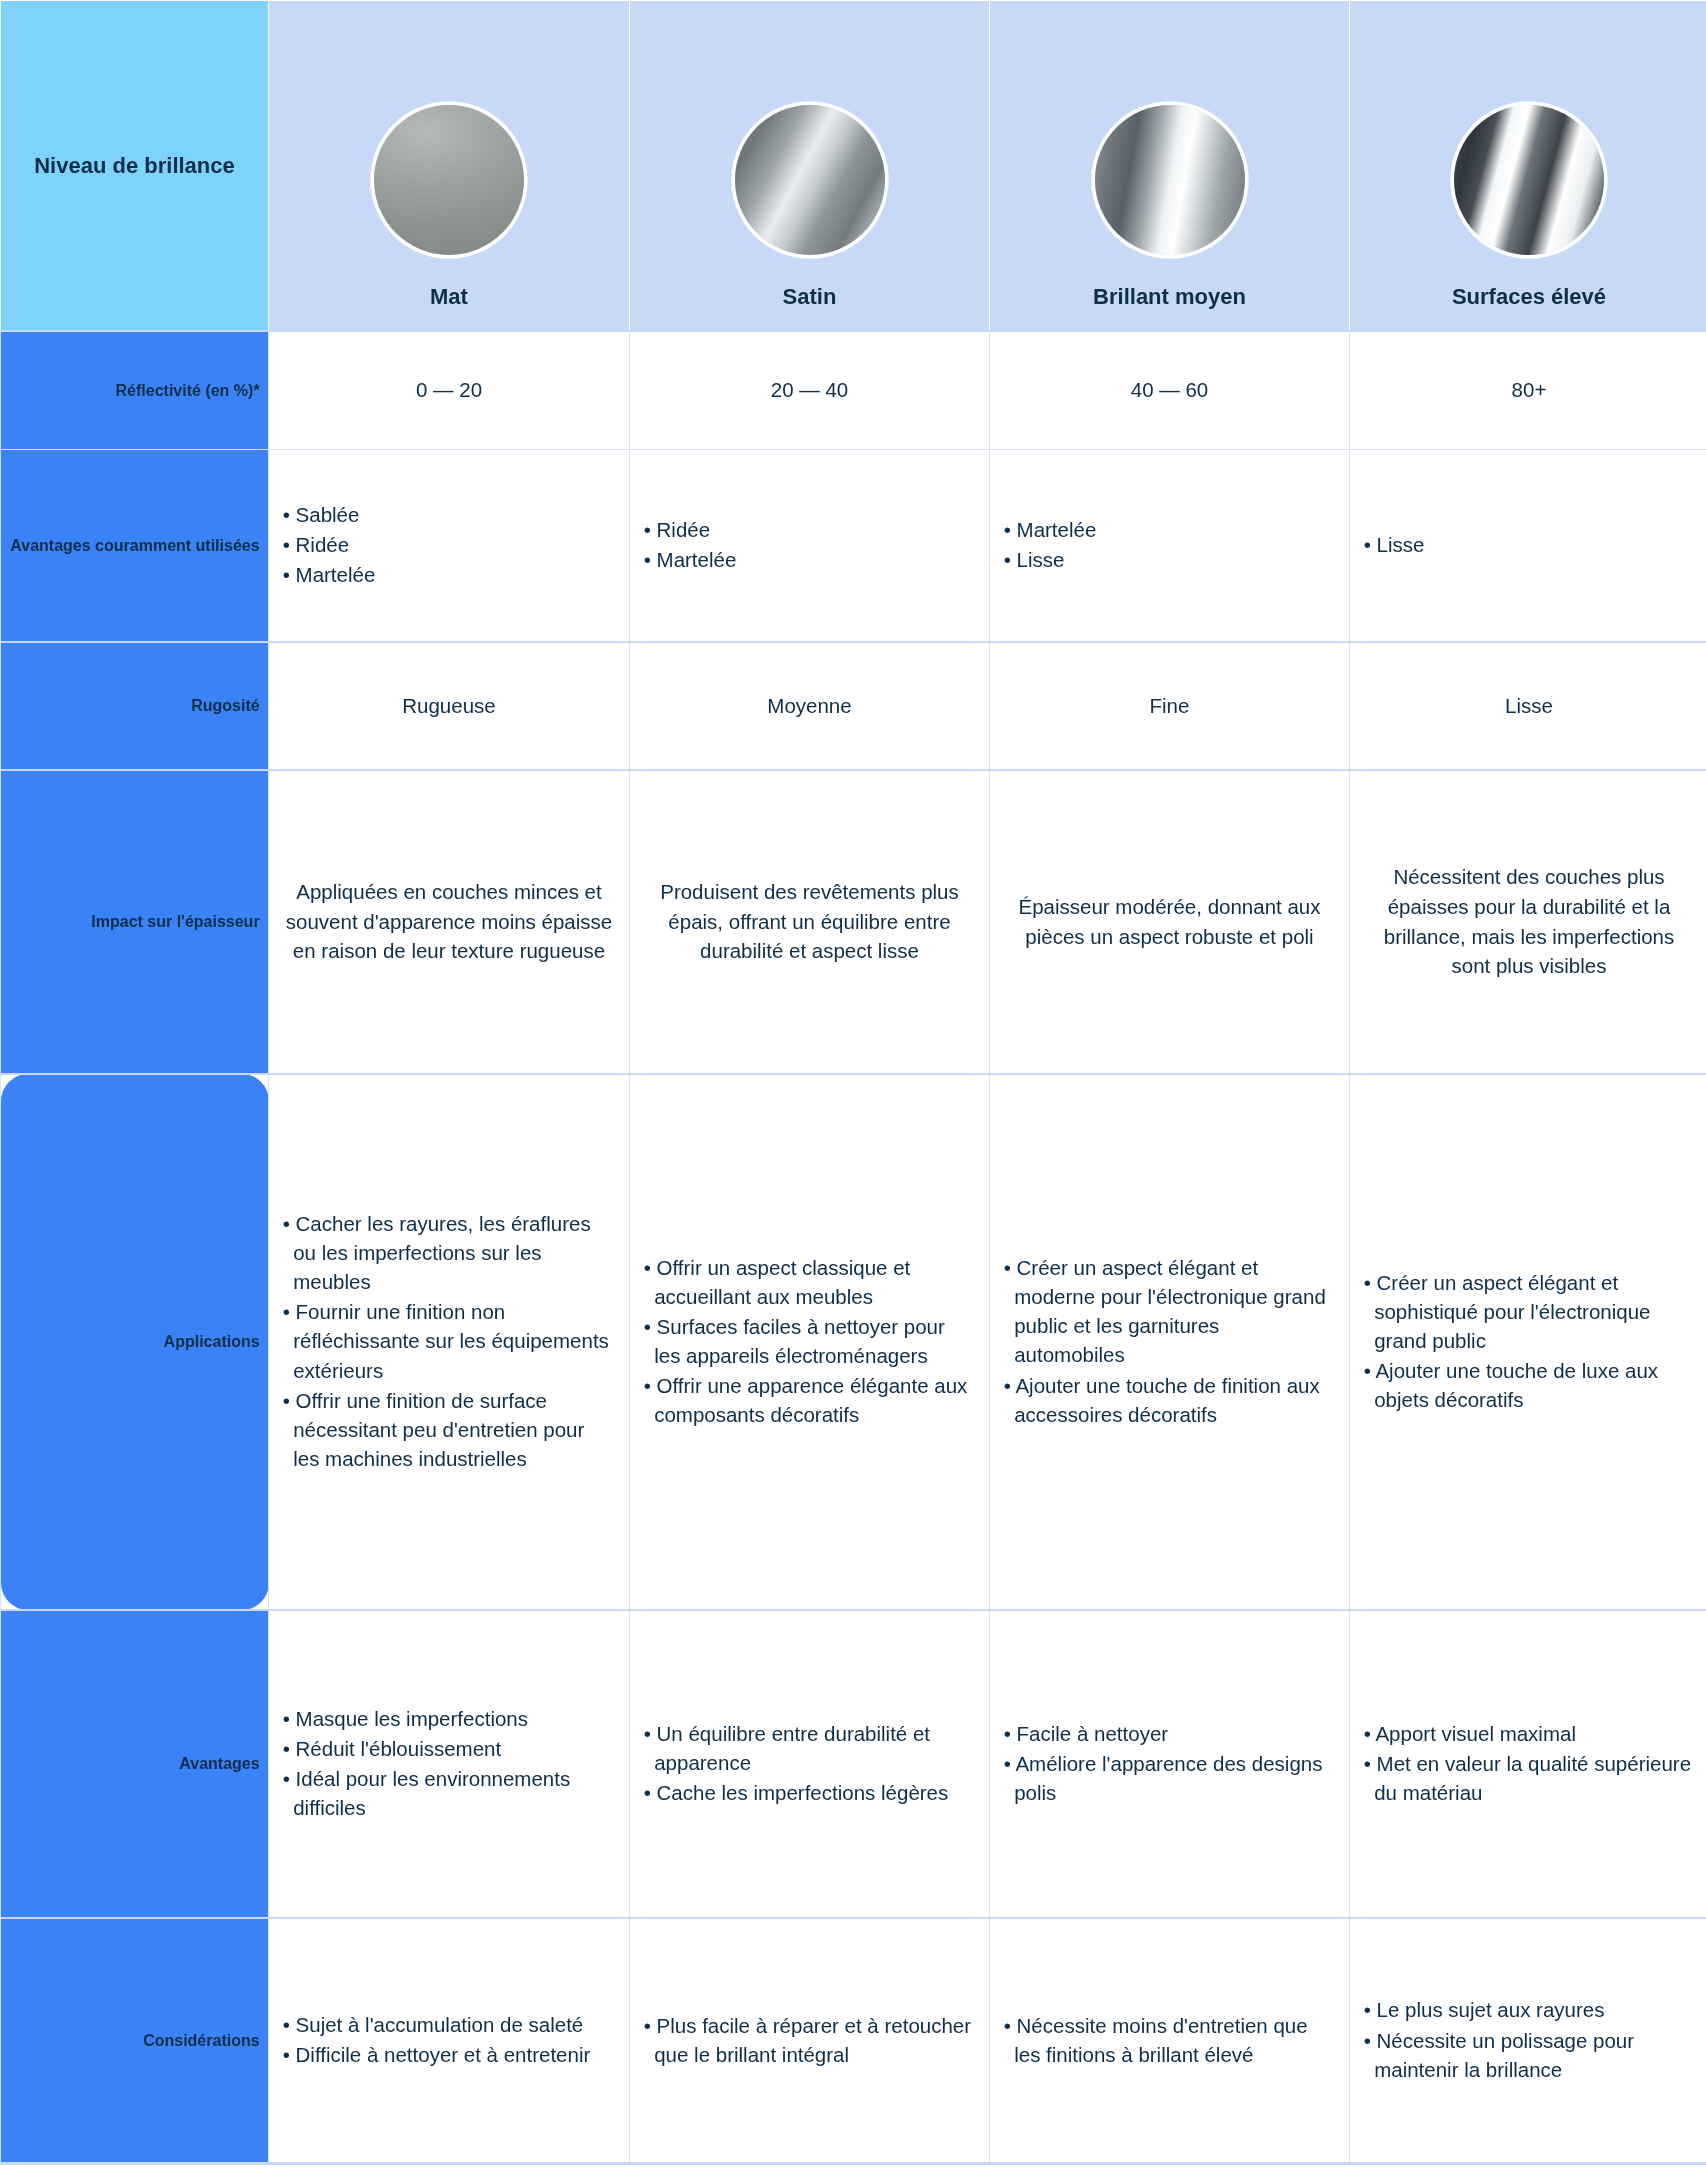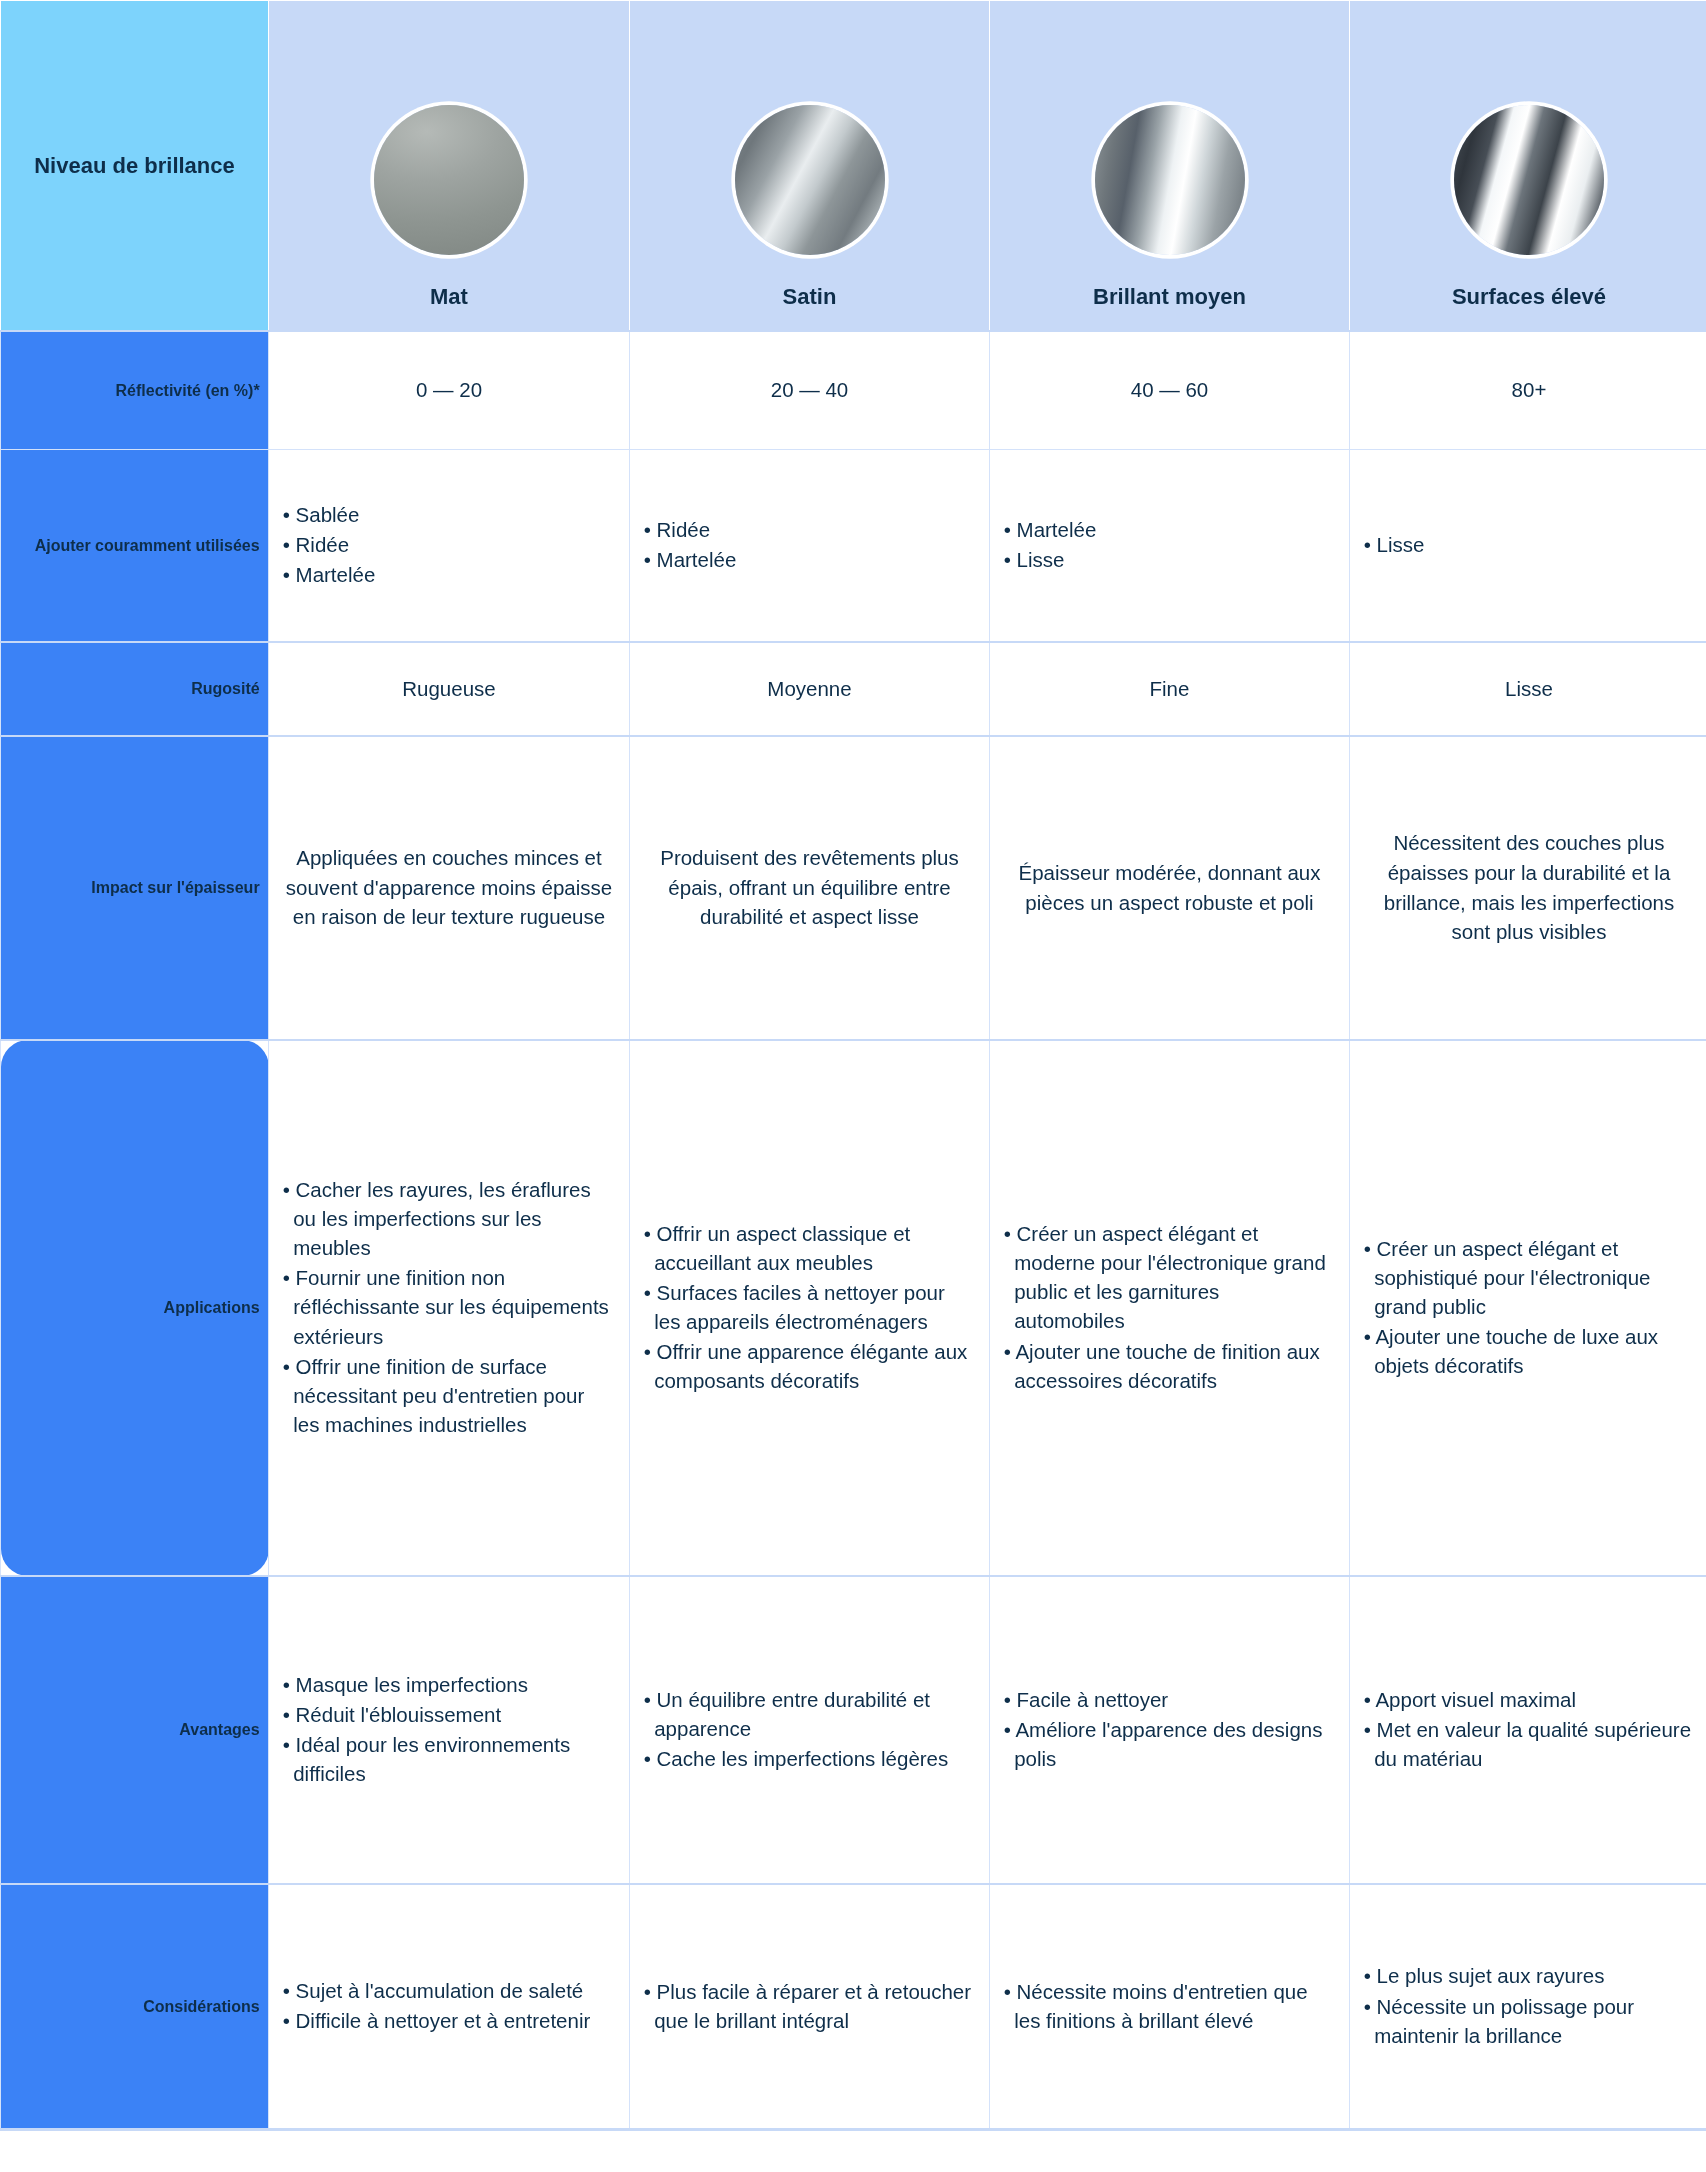--- a/index.html
+++ b/index.html
@@ -140,21 +140,21 @@
   }
   ul.b li{
     margin:0 0 1.1px 0;
     padding:0;
     text-indent:-10.5px;
     padding-left:10.5px;
   }
 
   tr.r-reflect td{height:119px;}
   tr.r-textures td{height:192px;}
-  tr.r-rugosite td{height:94px;}
+  tr.r-rugosite td{height:128px;}
   tr.r-impact td{height:304px;}
   tr.r-apps td{height:536px;border-radius:27px;}
   tr.r-avantages td{height:308px;}
   tr.r-considerations td{height:246px;}
 
   
   tr.r-reflect td{border-top-color:#c7d9f7;border-top-width:2.6px;}
   tr.r-textures td{border-top-color:#d4e2fa;}
   tr.r-rugosite td{border-top-color:#c7d9f7;border-top-width:2.6px;}
   tr.r-impact td{border-top-color:#c7d9f7;border-top-width:2.6px;}
@@ -227,21 +227,21 @@
 
       <tr class="r-reflect">
         <td class="rowhead">Réflectivité (en %)*</td>
         <td class="center">0 — 20</td>
         <td class="center">20 — 40</td>
         <td class="center">40 — 60</td>
         <td class="center">80+</td>
       </tr>
 
       <tr class="r-textures">
-        <td class="rowhead">Ajouter couramment utilisées</td>
+        <td class="rowhead">Avantages couramment utilisées</td>
         <td class="bullets">
           <ul class="b">
             <li>• Sablée</li>
             <li>• Ridée</li>
             <li>• Martelée</li>
           </ul>
         </td>
         <td class="bullets">
           <ul class="b">
             <li>• Ridée</li>

